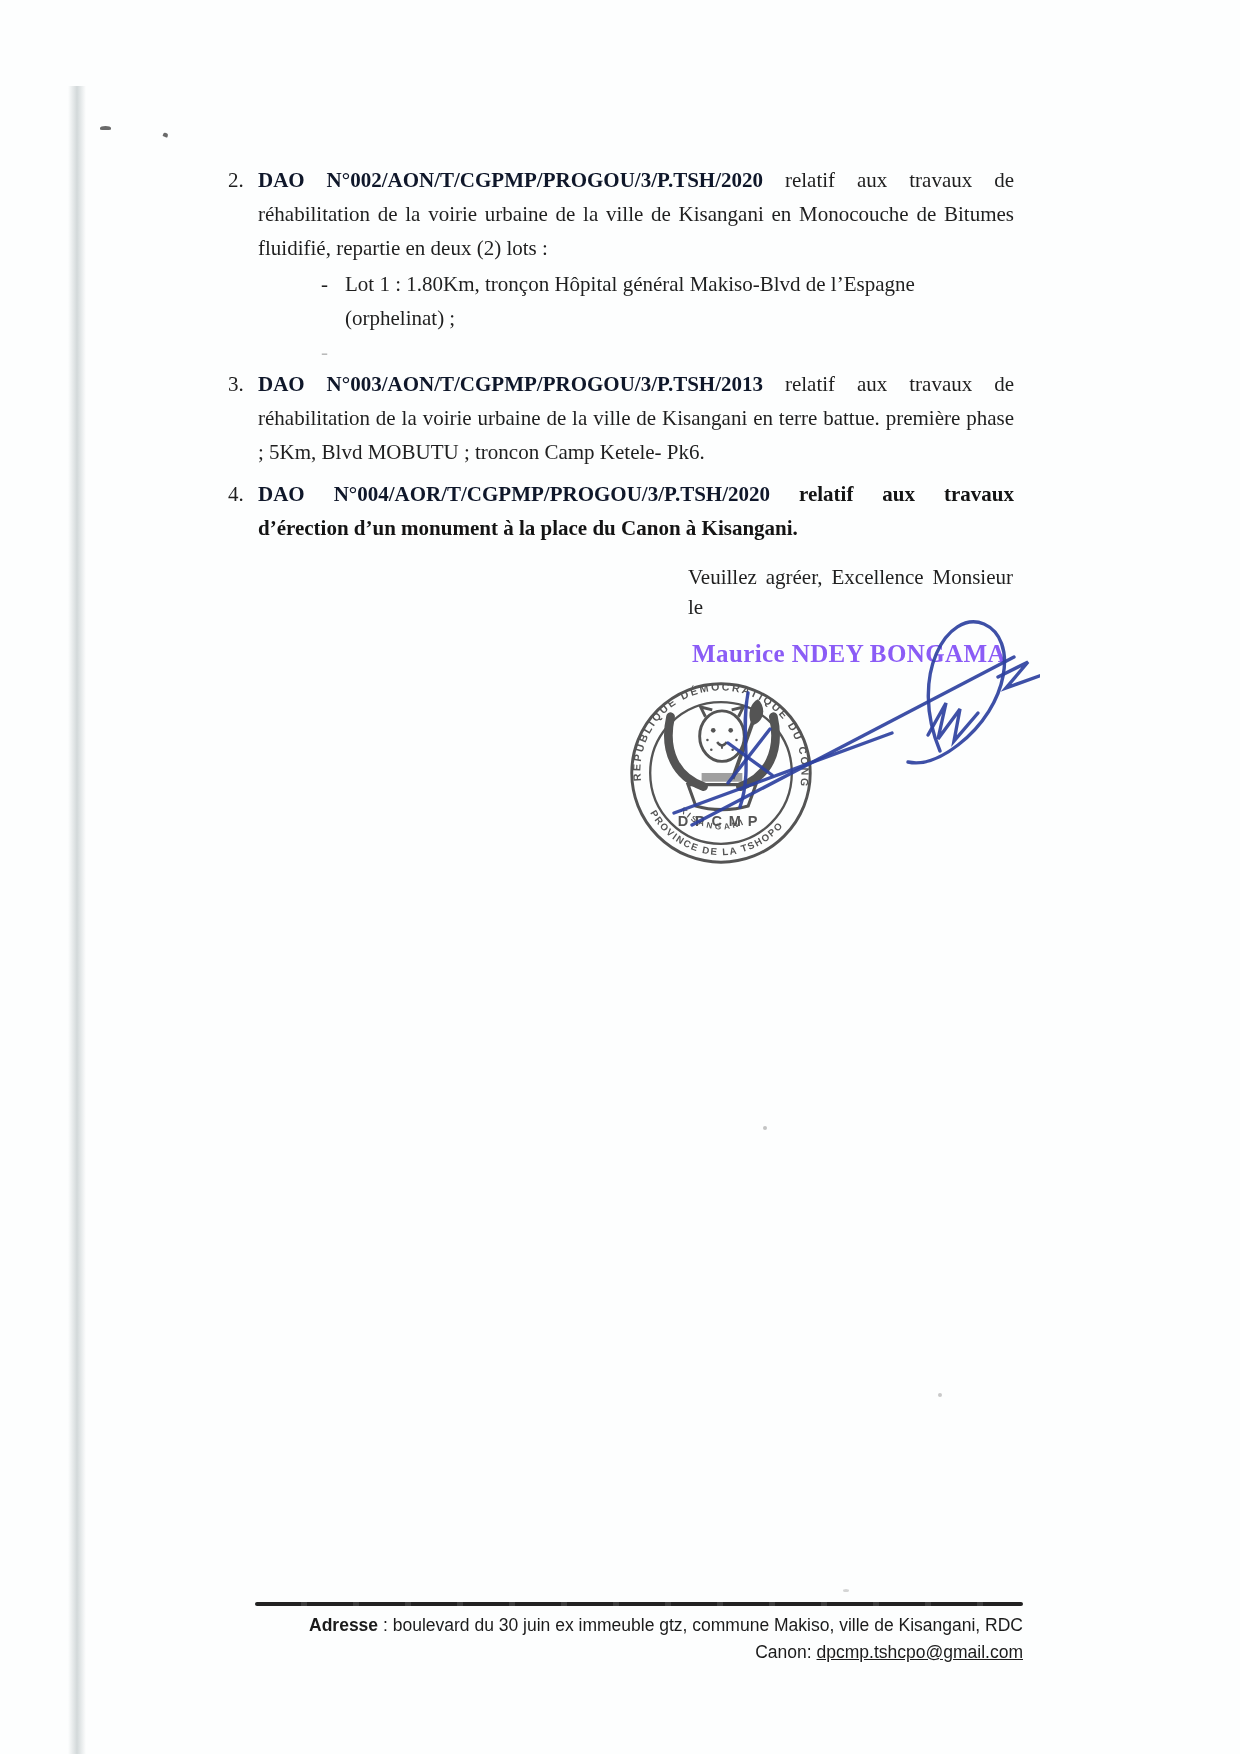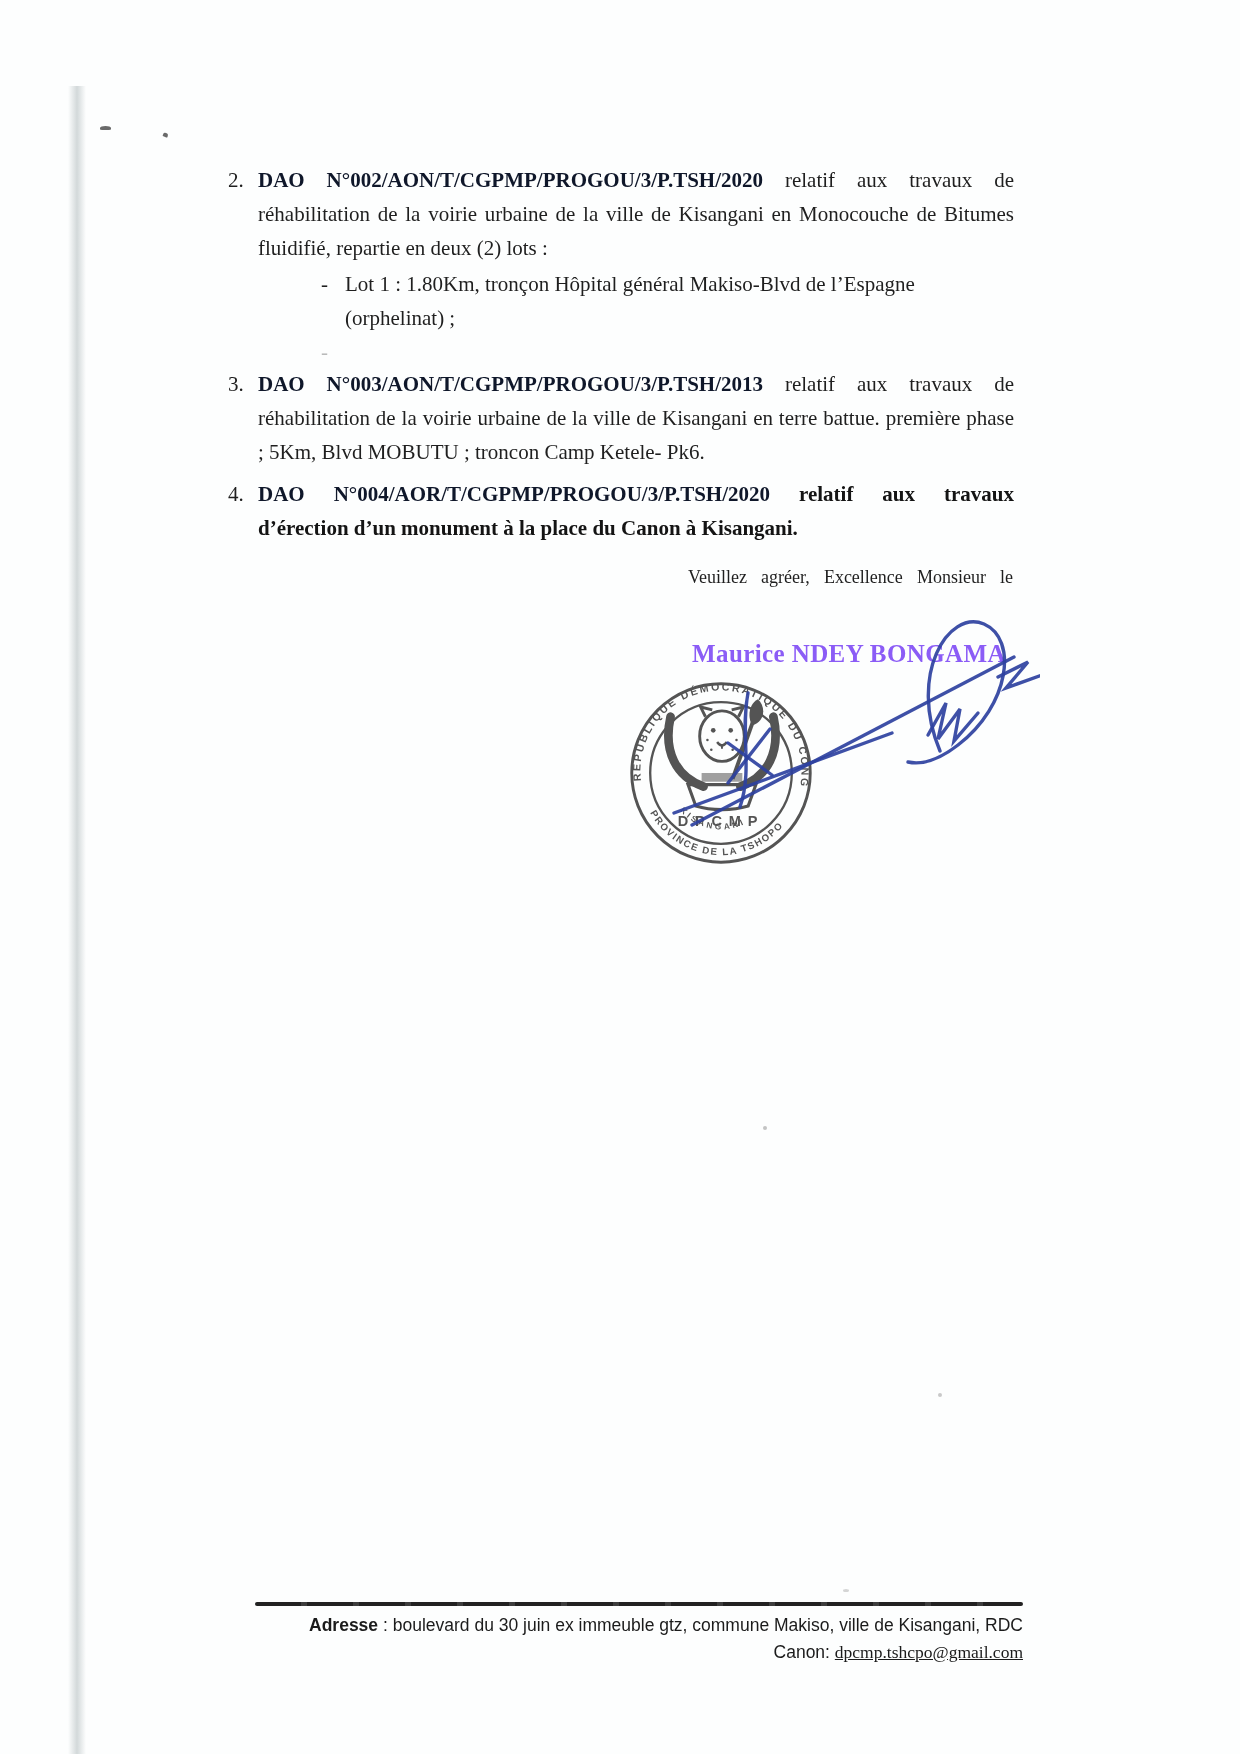--- a/index.html
+++ b/index.html
@@ -18,40 +18,40 @@
   .li .num{position:absolute;left:0;top:0;width:28px;font-size:21px;line-height:34px;}
   .li .btxt{margin-left:30px;font-size:21px;line-height:34px;text-align:justify;}
   .li b{font-weight:700;color:#0f172a;}
   .bold-item .btxt{font-weight:700;color:#141414;}
 
   .lots{position:absolute;left:315px;width:700px;}
   .lot{position:relative;padding-left:30px;width:640px;font-size:21px;line-height:34px;text-align:left;}
   .lot .dash{position:absolute;left:6px;top:0;}
   .lot.faint-dash .dash{opacity:.3;}
 
-  .closing-1{position:absolute;left:688px;top:562px;width:325px;font-size:18px;line-height:30px;
+  .closing-1{position:absolute;left:688px;top:562px;width:325px;font-size:21px;line-height:30px;
     text-align:justify;text-align-last:justify;}
   .closing-2{position:absolute;left:194px;top:598px;width:700px;font-size:21px;line-height:30px;}
 
   .sig-name{position:absolute;left:684px;top:640px;width:330px;font-size:25px;font-weight:700;
     letter-spacing:.4px;color:#8b5cf6;white-space:nowrap;text-align:center;}
 
   .stamp{position:absolute;left:620px;top:676px;width:202px;height:194px;opacity:.87;}
   .stamp text{fill:#3b3b3b;font-family:"Liberation Sans",sans-serif;font-weight:700;}
   .signature-svg{position:absolute;left:640px;top:583px;width:400px;height:262px;}
   .signature-svg path{stroke:#2e41a0;stroke-width:3.4;fill:none;stroke-linecap:round;opacity:.92;}
 
   .footer-line{position:absolute;left:255px;top:1602px;width:768px;height:4px;
     background:repeating-linear-gradient(90deg,#222 0 46px,#3d3d3d 46px 52px);border-radius:2px;}
   .footer{position:absolute;left:255px;width:768px;text-align:right;
     font-family:"Liberation Sans",sans-serif;color:#1b1b1b;}
   .footer-1{top:1615px;font-size:17.5px;}
   .footer-2{top:1642px;font-size:17.5px;}
   .footer b{font-weight:700;}
-  .email{text-decoration:underline;font-family:Liberation Serif, serif;}
+  .email{text-decoration:underline;}
 </style>
 </head>
 <body>
 
 <div class="page">
 
   <div class="scan-edge"></div>
   <div class="speck" style="left:100px;top:126px;width:11px;height:4px;"></div>
   <div class="speck" style="left:163px;top:133px;width:5px;height:4px;transform:rotate(20deg);"></div>
   <div class="dot" style="left:763px;top:1126px;width:4px;height:4px;opacity:.5;"></div>

